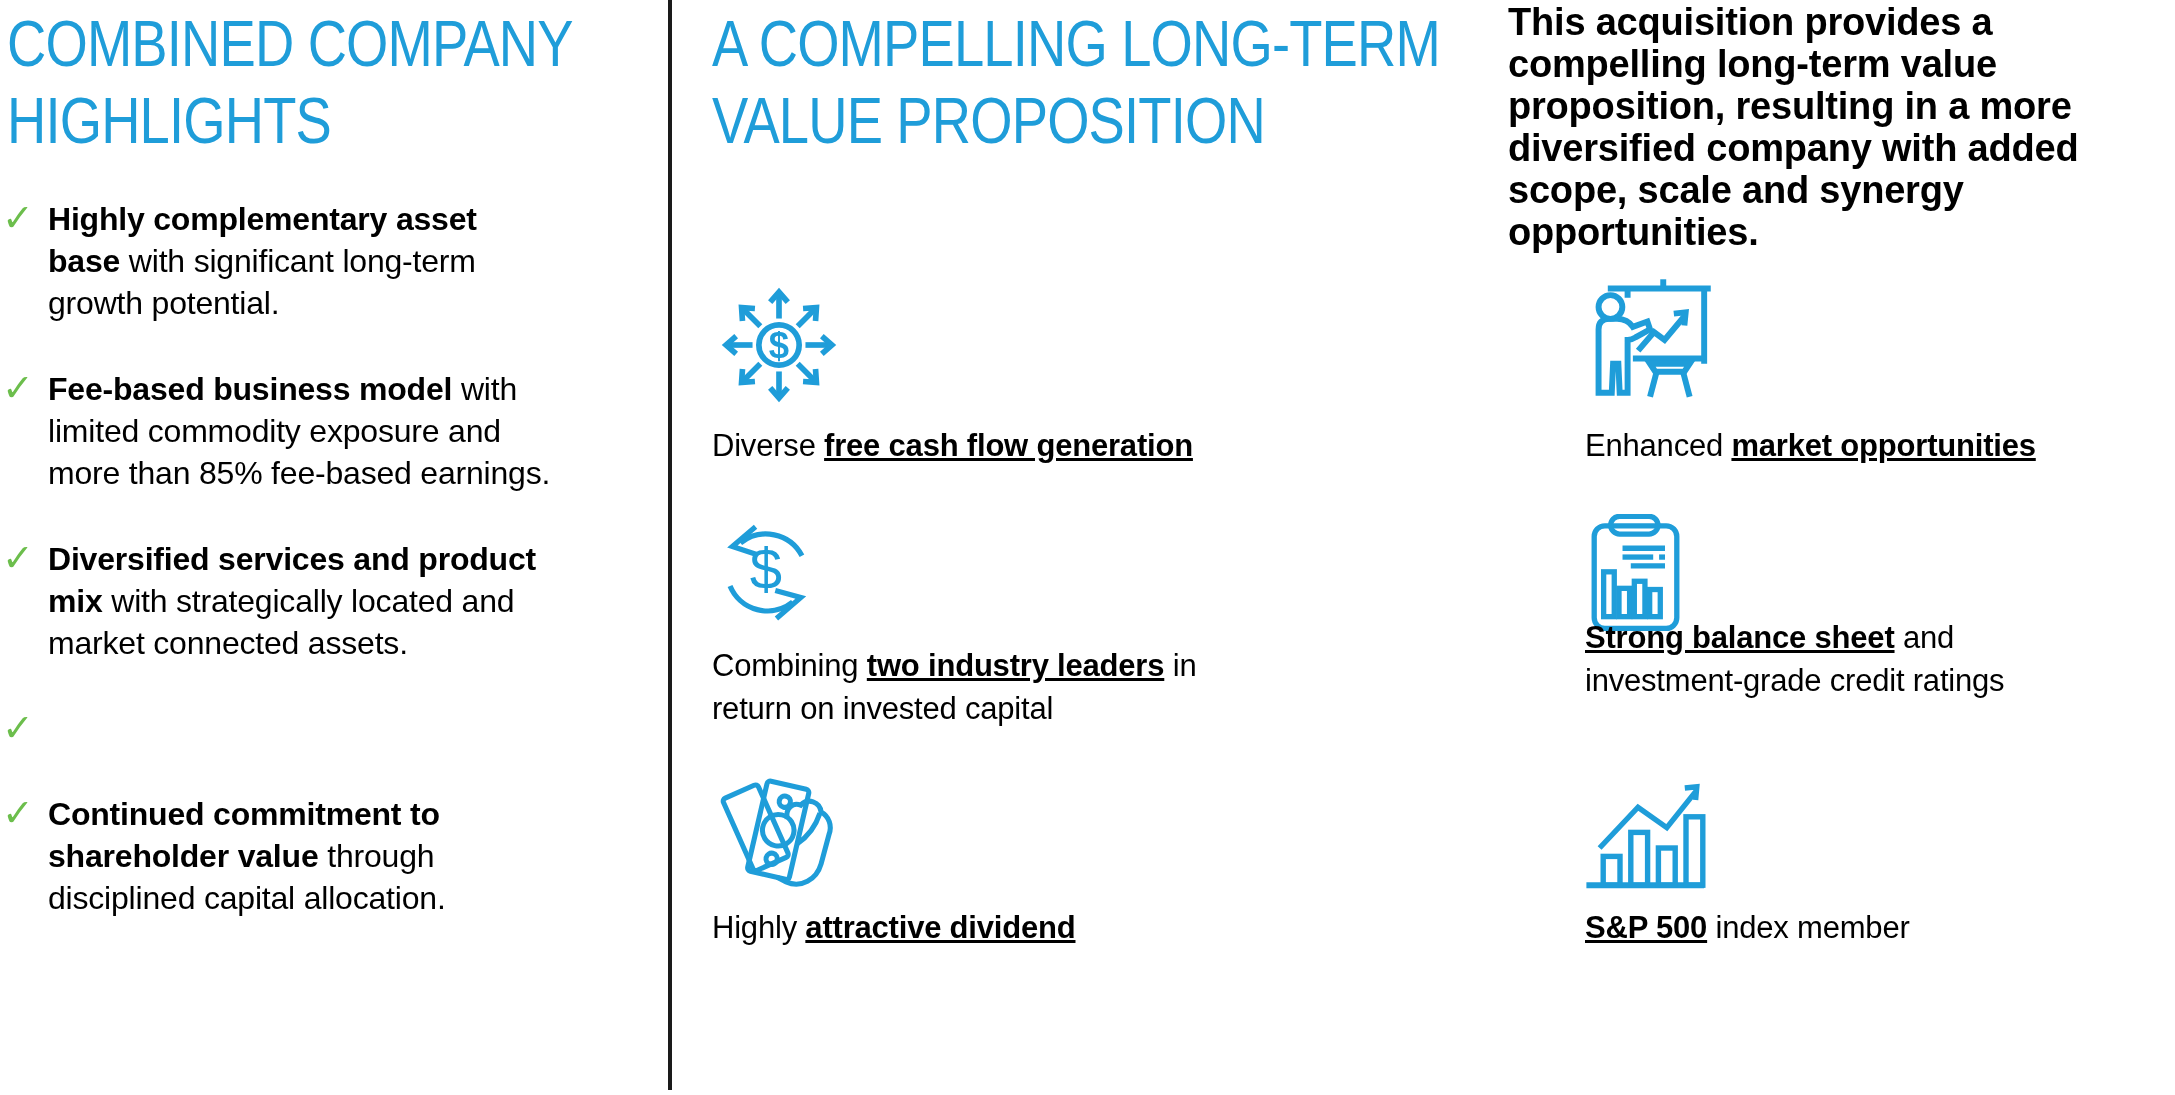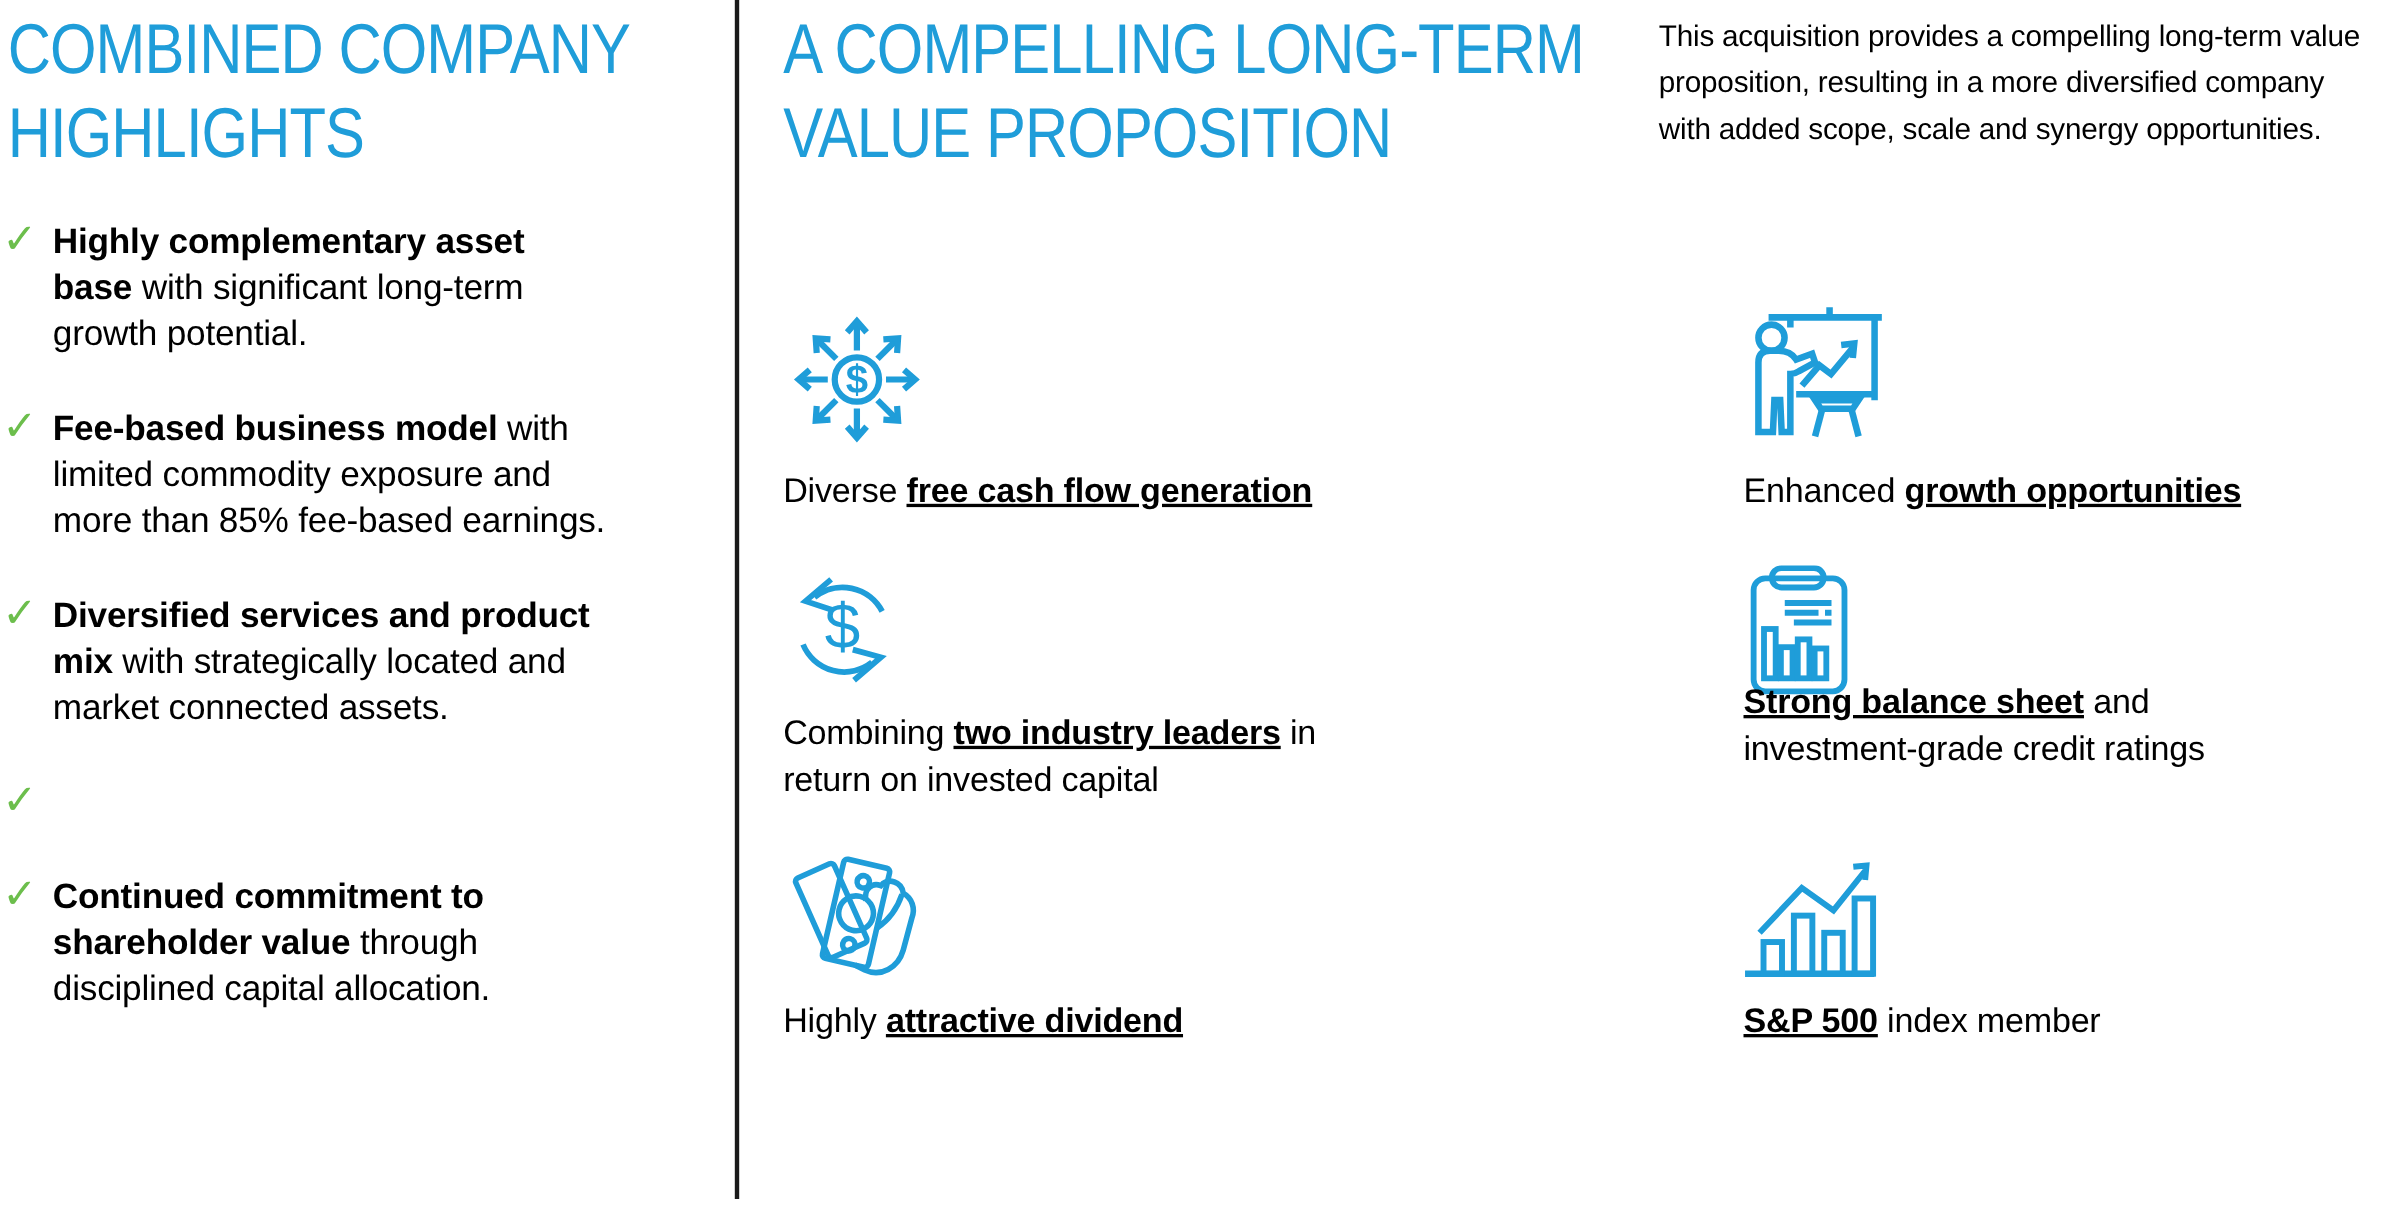--- a/index.html
+++ b/index.html
@@ -38,22 +38,22 @@
     color:#6CBE4C;font-size:38px;line-height:42px;font-weight:700;
     margin-top:-1px;
   }
   .btext{
     margin:0;width:505px;
     font-size:32px;line-height:42px;letter-spacing:-0.2px;
   }
   .btext b{font-weight:700;}
   
   .intro{
-    position:absolute;left:1508px;top:12px;width:655px;
-    margin:0;font-size:27px;line-height:42px;letter-spacing:-0.2px;
+    position:absolute;left:1508px;top:1px;width:655px;
+    margin:0;font-size:38px;line-height:42px;letter-spacing:-0.2px;font-weight:bold;
   }
   
   .icon{position:absolute;}
   .icon svg{display:block;width:100%;height:100%;}
   .caption{
     position:absolute;margin:0;
     font-size:31px;line-height:43px;letter-spacing:-0.2px;
   }
   .caption b{font-weight:700;text-decoration:underline;}
   .ic-stroke{stroke:#1F9DD9;fill:none;stroke-width:4.5;stroke-linejoin:miter;}
@@ -197,21 +197,21 @@
         <polyline points="38,58 50,44 58,50 73,32"></polyline>
         <polyline points="65,30 74,29 73,39"></polyline>
         <circle cx="17" cy="25" r="9"></circle>
         <path d="M8 90 L8 42 Q8 34 16 34 L22 34 Q30 34 34 40 L45 36 L47 42 L36 48 Q33 50 30 50 L30 90 L24 90 L23 68 L19 68 L18 90 Z"></path>
         <path d="M47 68 L77 68 L73 74 L51 74 Z"></path>
         <line x1="52" y1="74" x2="47" y2="93"></line>
         <line x1="72" y1="74" x2="77" y2="93"></line>
       </g>
     </svg>
   </div>
-  <p class="caption rc1"><span>Enhanced </span><b>growth opportunities</b><span></span></p>
+  <p class="caption rc1"><span>Enhanced </span><b>market opportunities</b><span></span></p>
 
   <div class="icon ri2">
     <svg viewBox="0 0 80 100">
       <g class="ic-stroke" stroke-width="4">
         <rect x="5" y="10" width="70" height="87" rx="9"></rect>
         <rect x="19" y="2" width="40" height="15" rx="7.5"></rect>
         <line x1="29" y1="29" x2="65" y2="29"></line>
         <line x1="29" y1="36.5" x2="55" y2="36.5"></line>
         <line x1="60" y1="36.5" x2="65" y2="36.5"></line>
         <line x1="36" y1="44" x2="65" y2="44"></line>

